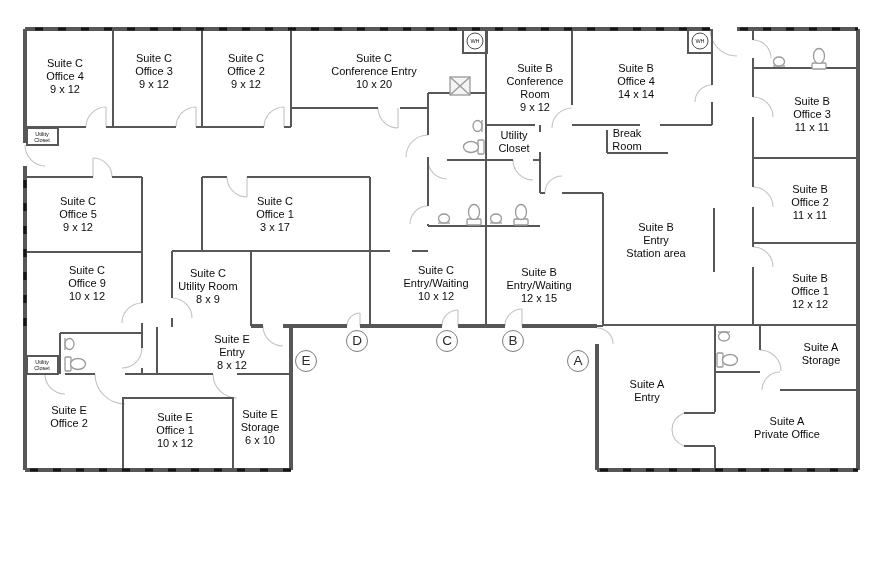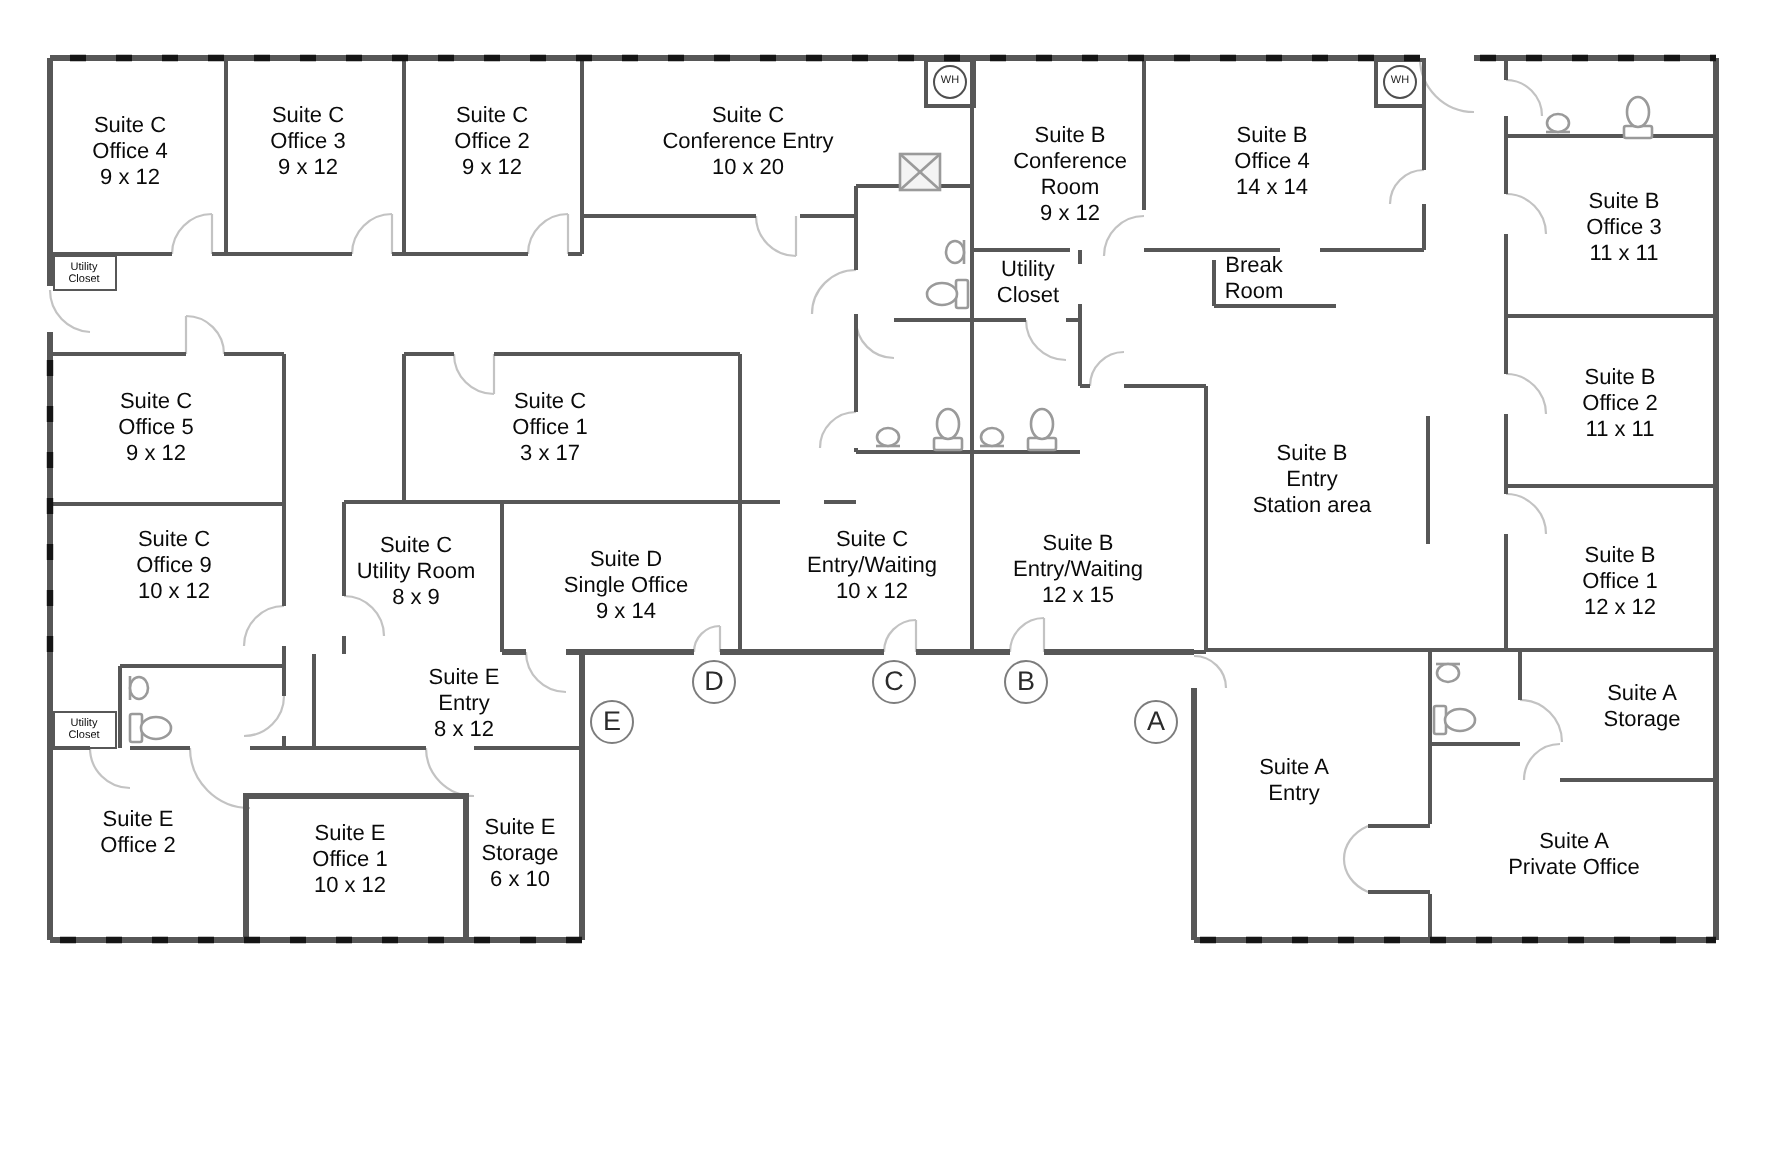--- a/index.html
+++ b/index.html
@@ -308,25 +308,20 @@
   <div class="rl" style="left:275px;top:195px">
       <span>Suite C</span>
       <span>Office 1</span>
       <span>3 x 17</span>
     </div>
   <div class="rl" style="left:208px;top:267px">
       <span>Suite C</span>
       <span>Utility Room</span>
       <span>8 x 9</span>
     </div>
-  <div class="rl" style="left:313px;top:274px">
-      <span>Suite D</span>
-      <span>Single Office</span>
-      <span>9 x 14</span>
-    </div>
   <div class="rl" style="left:436px;top:264px">
       <span>Suite C</span>
       <span>Entry/Waiting</span>
       <span>10 x 12</span>
     </div>
   <div class="rl" style="left:539px;top:266px">
       <span>Suite B</span>
       <span>Entry/Waiting</span>
       <span>12 x 15</span>
     </div>

